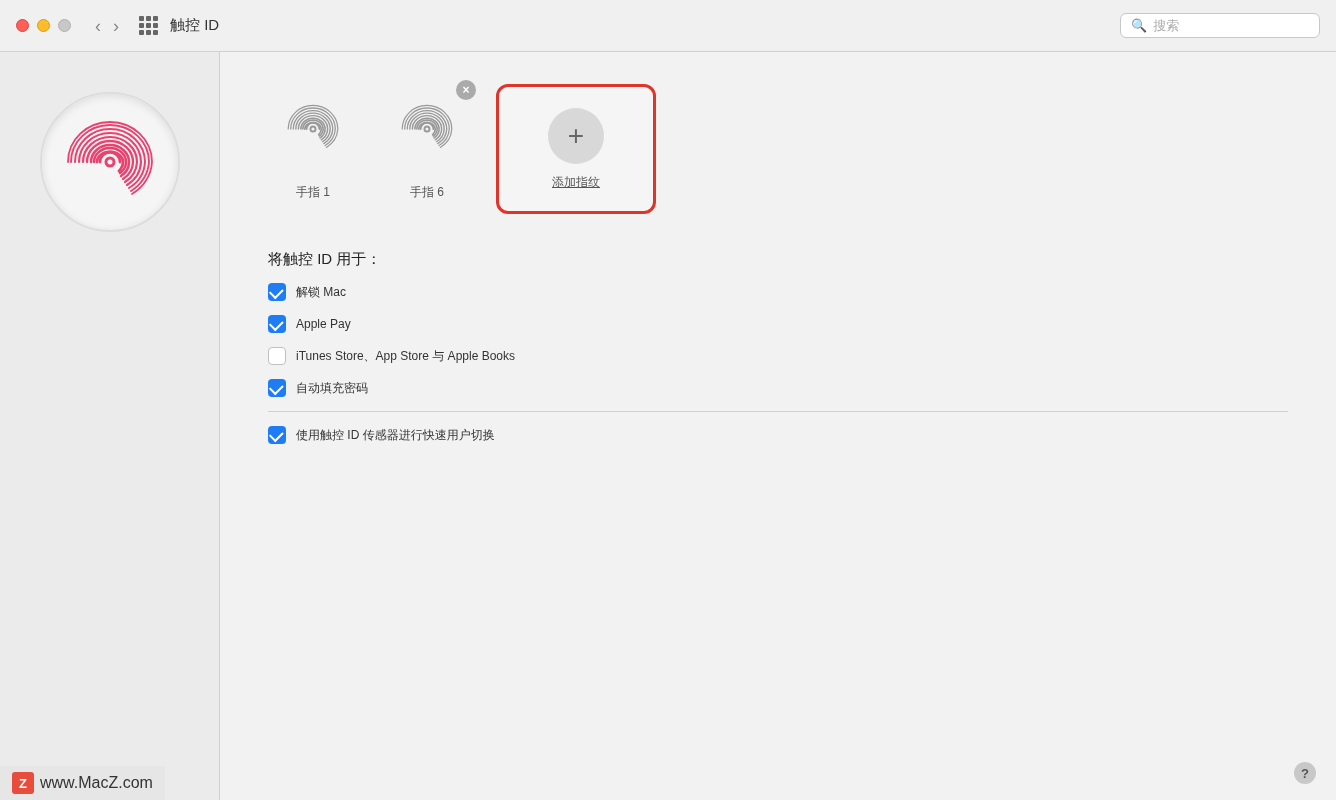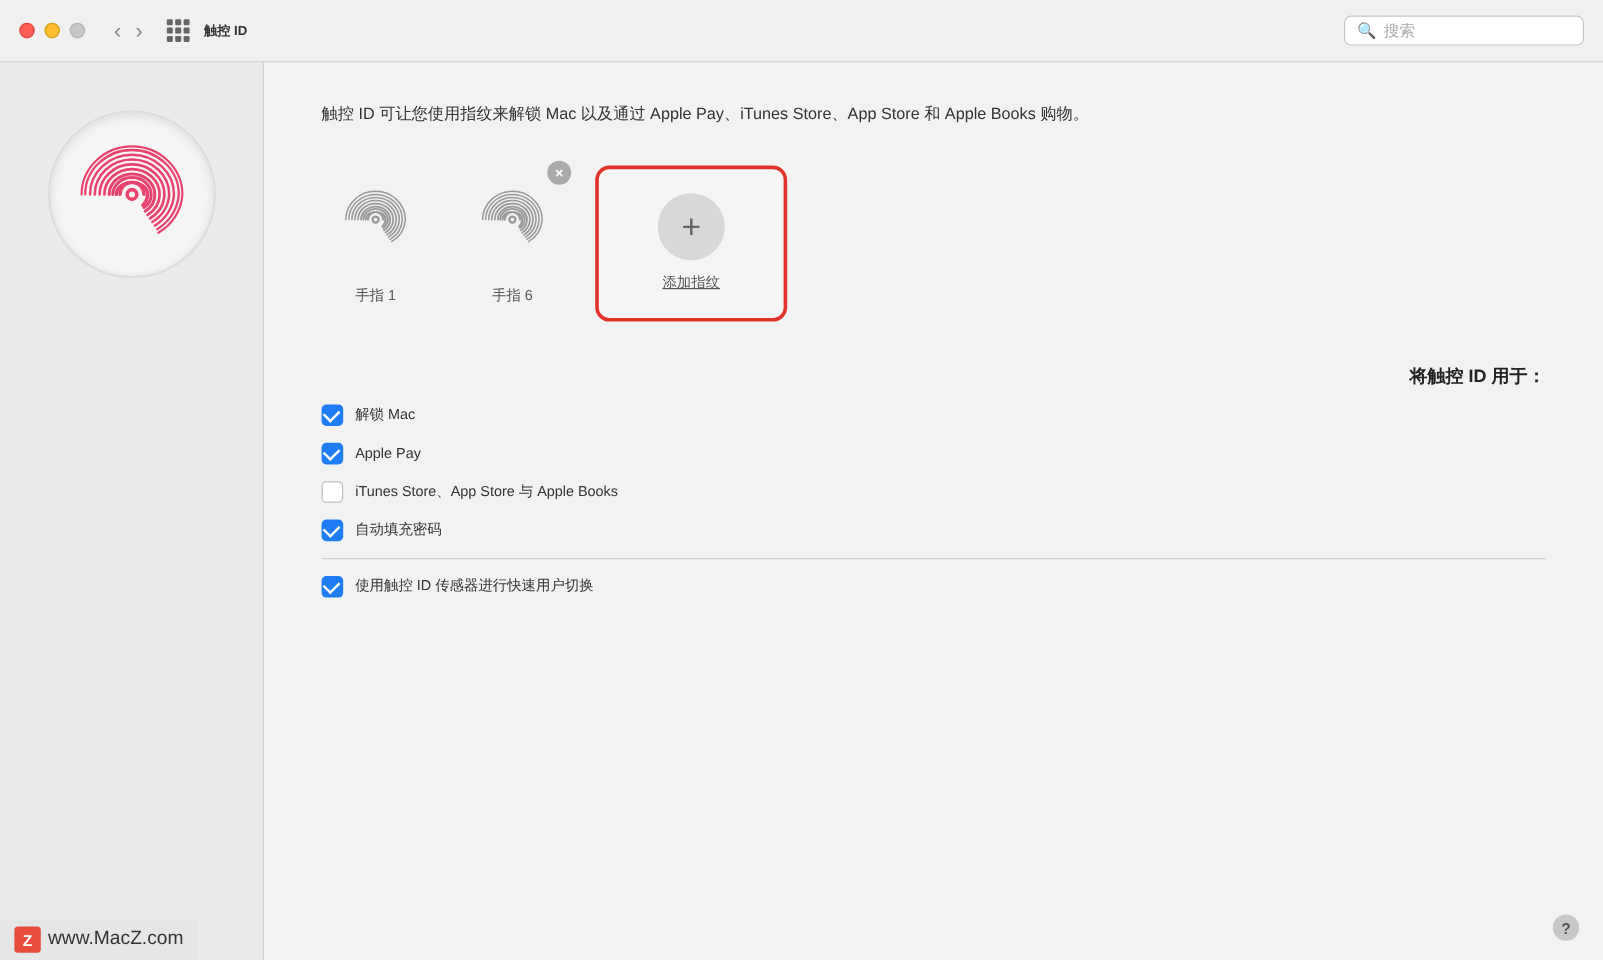--- a/index.html
+++ b/index.html
@@ -62,22 +62,22 @@
       margin-right: 12px;
     }
     .grid-dot {
       width: 5px;
       height: 5px;
       background: #666;
       border-radius: 1px;
     }
 
     .titlebar-title {
-      font-size: 11px;
-      font-weight: 700;
+      font-size: 15px;
+      font-weight: 400;
       color: #333;
       flex: 1;
     }
 
     .search-box {
       display: flex;
       align-items: center;
       background: #fff;
       border: 1px solid #c8c8c8;
       border-radius: 6px;
@@ -263,24 +263,23 @@
       text-decoration: underline;
     }
 
     
     .usage-section {
       margin-top: 8px;
     }
 
     .usage-title {
       font-size: 15px;
-      font-weight: 700;
+      font-weight: 400;
       color: #222;
       margin-bottom: 14px;
-      text-align: right;
     }
 
     .checkbox-item {
       display: flex;
       align-items: center;
       gap: 10px;
       margin-bottom: 14px;
     }
 
     .checkbox-wrap {
@@ -399,21 +398,20 @@
           <path d="M20,55 a35,33 0 0,1 70,0 a35,33 0 0,1 -16,26" stroke-width="2"></path>
           <path d="M16,55 a39,37 0 0,1 78,0 a39,37 0 0,1 -18,29" stroke-width="1.9"></path>
           <path d="M13,55 a42,40 0 0,1 84,0 a42,40 0 0,1 -20,32" stroke-width="1.8"></path>
         </g>
       </svg>
     </div>
   </div>
 
   <div class="detail-pane">
 
-    <p class="description">触控 ID 可让您使用指纹来解锁 Mac 以及通过 Apple Pay、iTunes Store、App Store 和 Apple Books 购物。</p>
 
     <div class="fingerprint-cards">
 
       <div class="fingerprint-card">
         <div class="fp-icon-wrap">
           <svg width="70" height="70" viewBox="0 0 110 110" xmlns="http://www.w3.org/2000/svg">
             <g fill="none" stroke="#999" stroke-linecap="round">
               <circle cx="55" cy="55" r="4" stroke-width="3"></circle>
               <path d="M45,55 a10,10 0 0,1 20,0" stroke-width="2.8"></path>
               <path d="M42,55 a13,10 0 0,1 26,0 a13,13 0 0,1 -4,9" stroke-width="2.8"></path>

